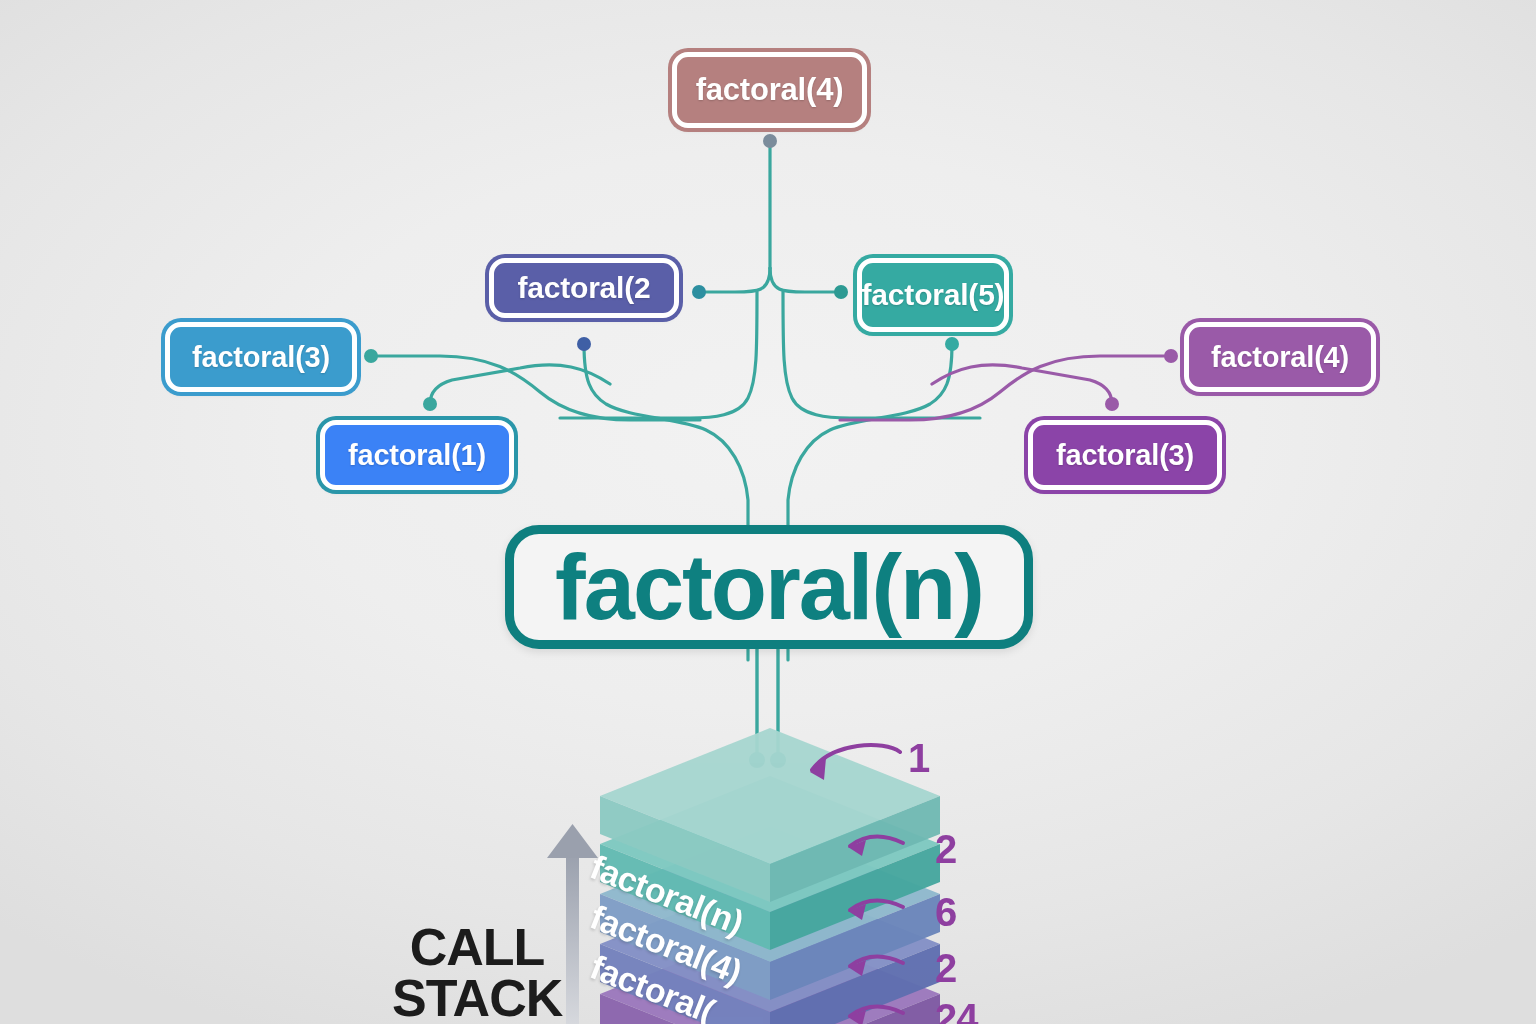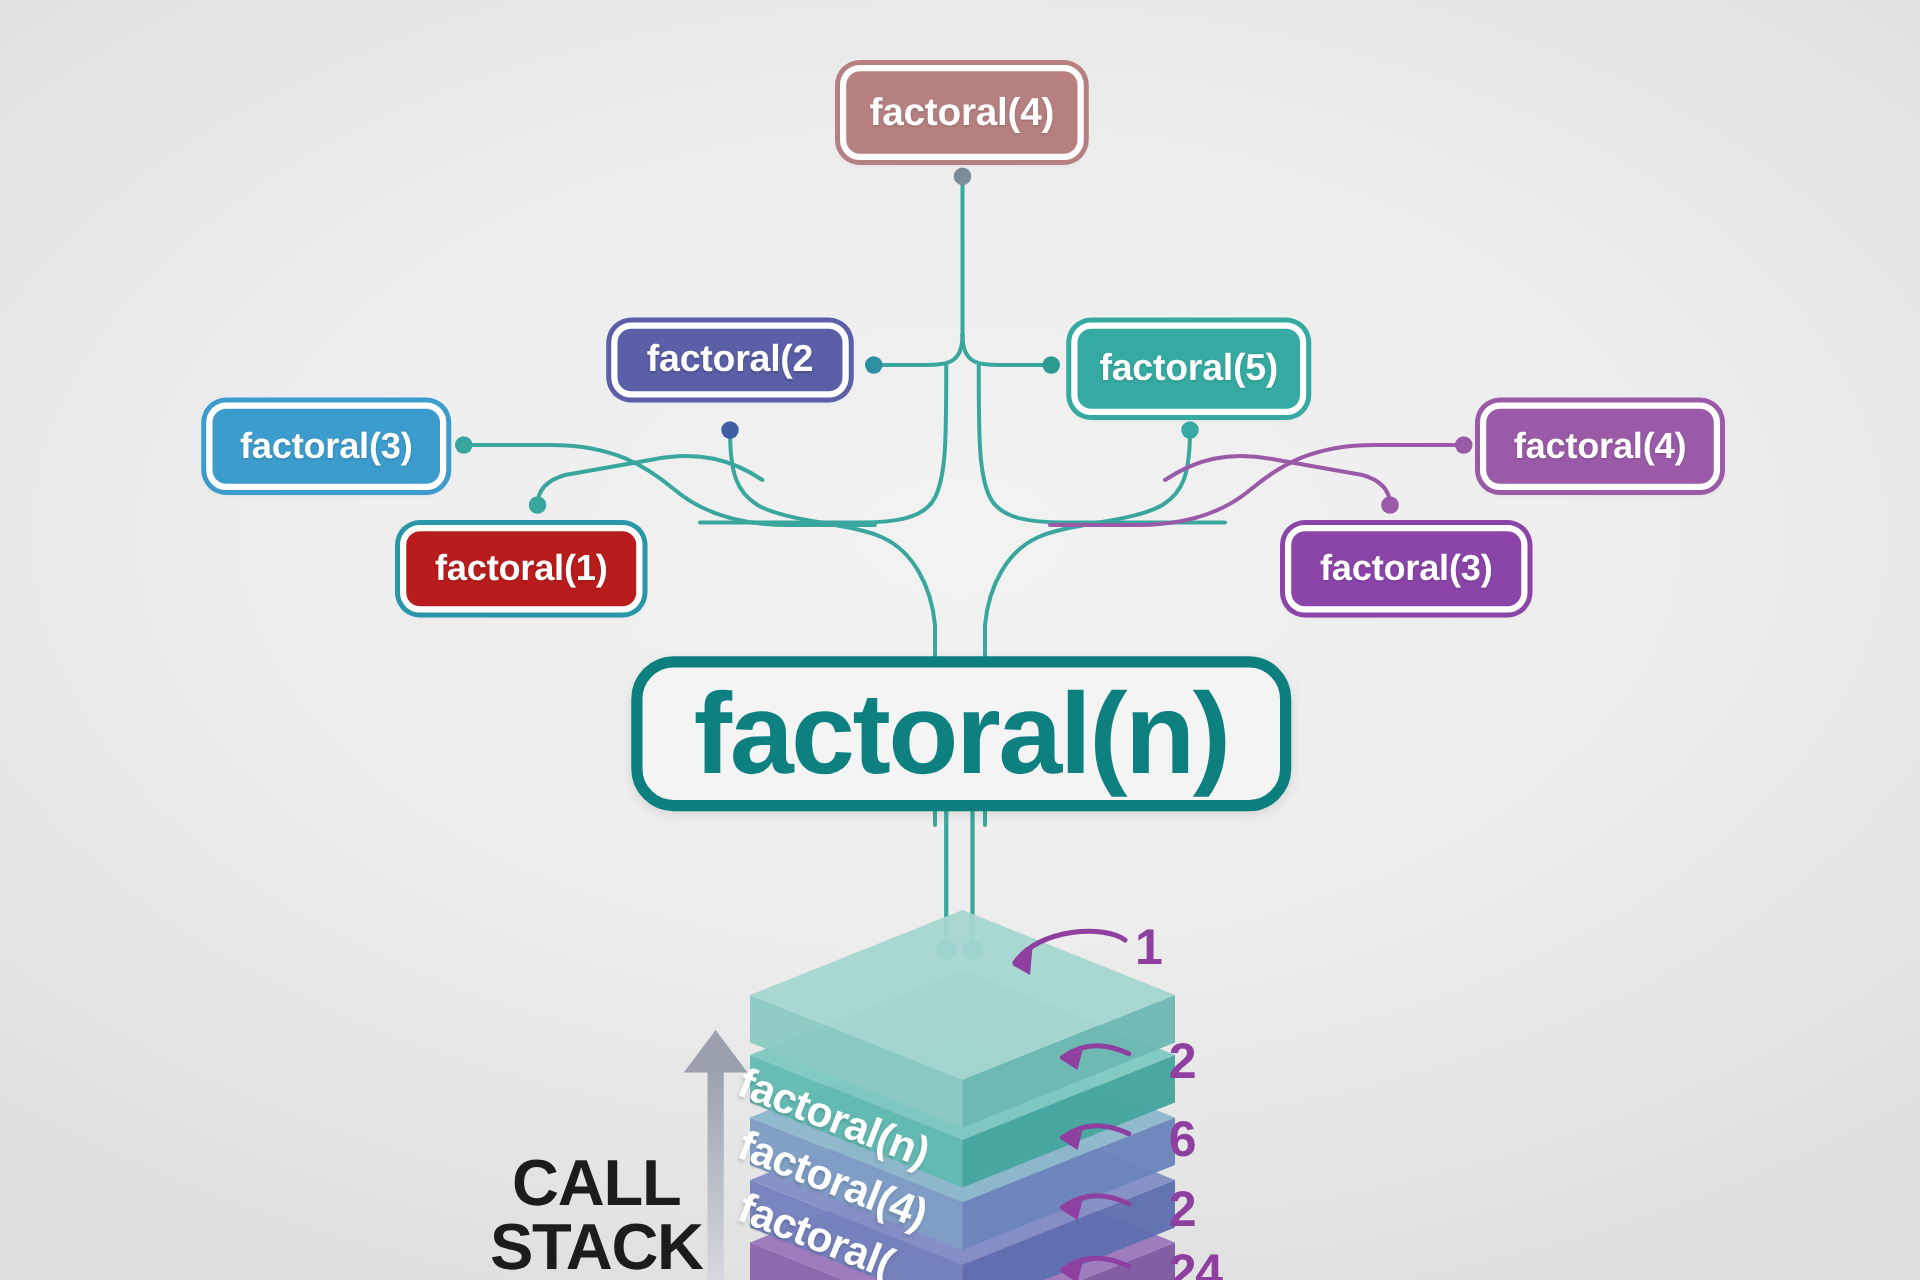--- a/index.html
+++ b/index.html
@@ -159,29 +159,29 @@
   </svg>
 
   <div class="node" id="n-top" style="left:672px; top:52px; width:195px; height:76px; background:#b5807f; --ring:#b5807f; font-size:31px;">
     <span class="lbl">factoral(4)</span>
   </div>
 
   <div class="node" id="n-left-mid" style="left:489px; top:258px; width:190px; height:60px; background:#5a5fa8; --ring:#5a5fa8; font-size:30px;">
     <span class="lbl">factoral(2</span>
   </div>
 
-  <div class="node" id="n-right-mid" style="left:857px; top:258px; width:188px; height:74px; background:#35aaa2; --ring:#35aaa2; font-size:30px;">
+  <div class="node" id="n-right-mid" style="left:857px; top:258px; width:152px; height:74px; background:#35aaa2; --ring:#35aaa2; font-size:30px;">
     <span class="lbl">factoral(5)</span>
   </div>
 
   <div class="node" id="n-far-left" style="left:165px; top:322px; width:192px; height:70px; background:#3b9ccd; --ring:#3b9ccd; font-size:29px;">
     <span class="lbl">factoral(3)</span>
   </div>
 
-  <div class="node" id="n-low-left" style="left:320px; top:420px; width:194px; height:70px; background:#b91c1c; --ring:#2a96a9; font-size:29px;">
+  <div class="node" id="n-low-left" style="left:320px; top:420px; width:194px; height:70px; background:#3b82f6; --ring:#2a96a9; font-size:29px;">
     <span class="lbl">factoral(1)</span>
   </div>
 
   <div class="node" id="n-far-right" style="left:1184px; top:322px; width:192px; height:70px; background:#9a5aa8; --ring:#9a5aa8; font-size:29px;">
     <span class="lbl">factoral(4)</span>
   </div>
 
   <div class="node" id="n-low-right" style="left:1028px; top:420px; width:194px; height:70px; background:#8b44a8; --ring:#8b44a8; font-size:29px;">
     <span class="lbl">factoral(3)</span>
   </div>

